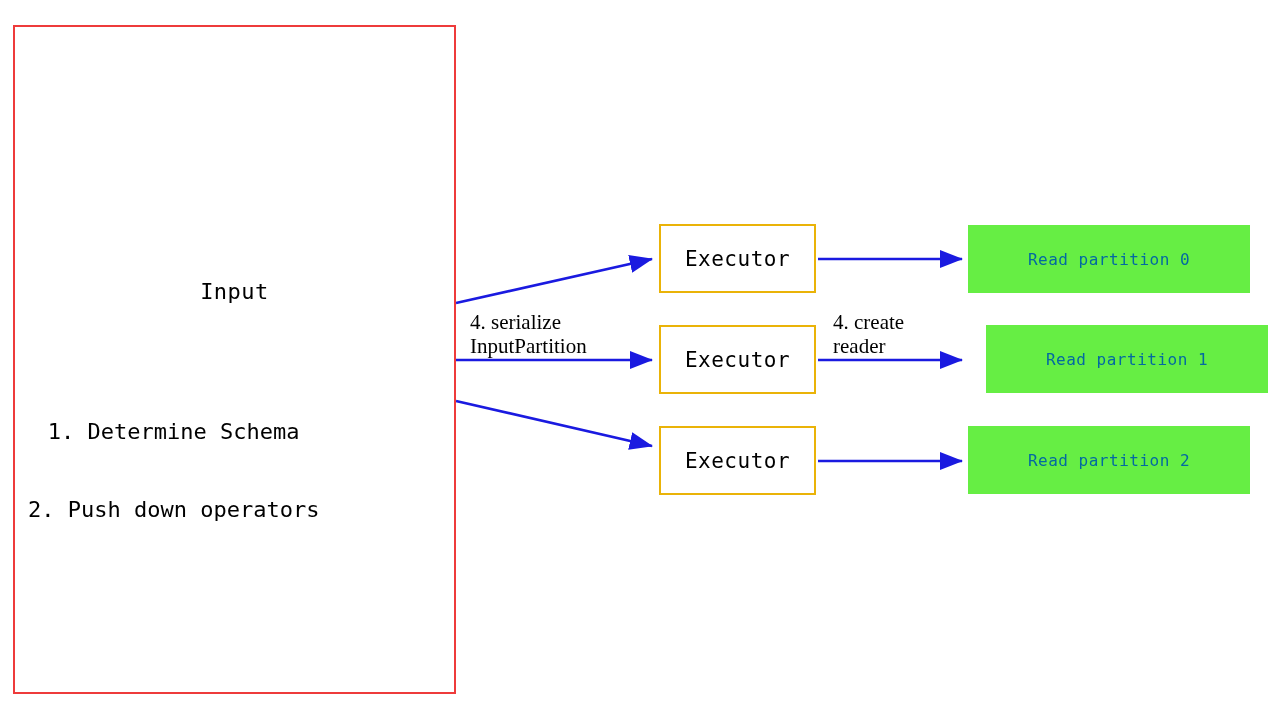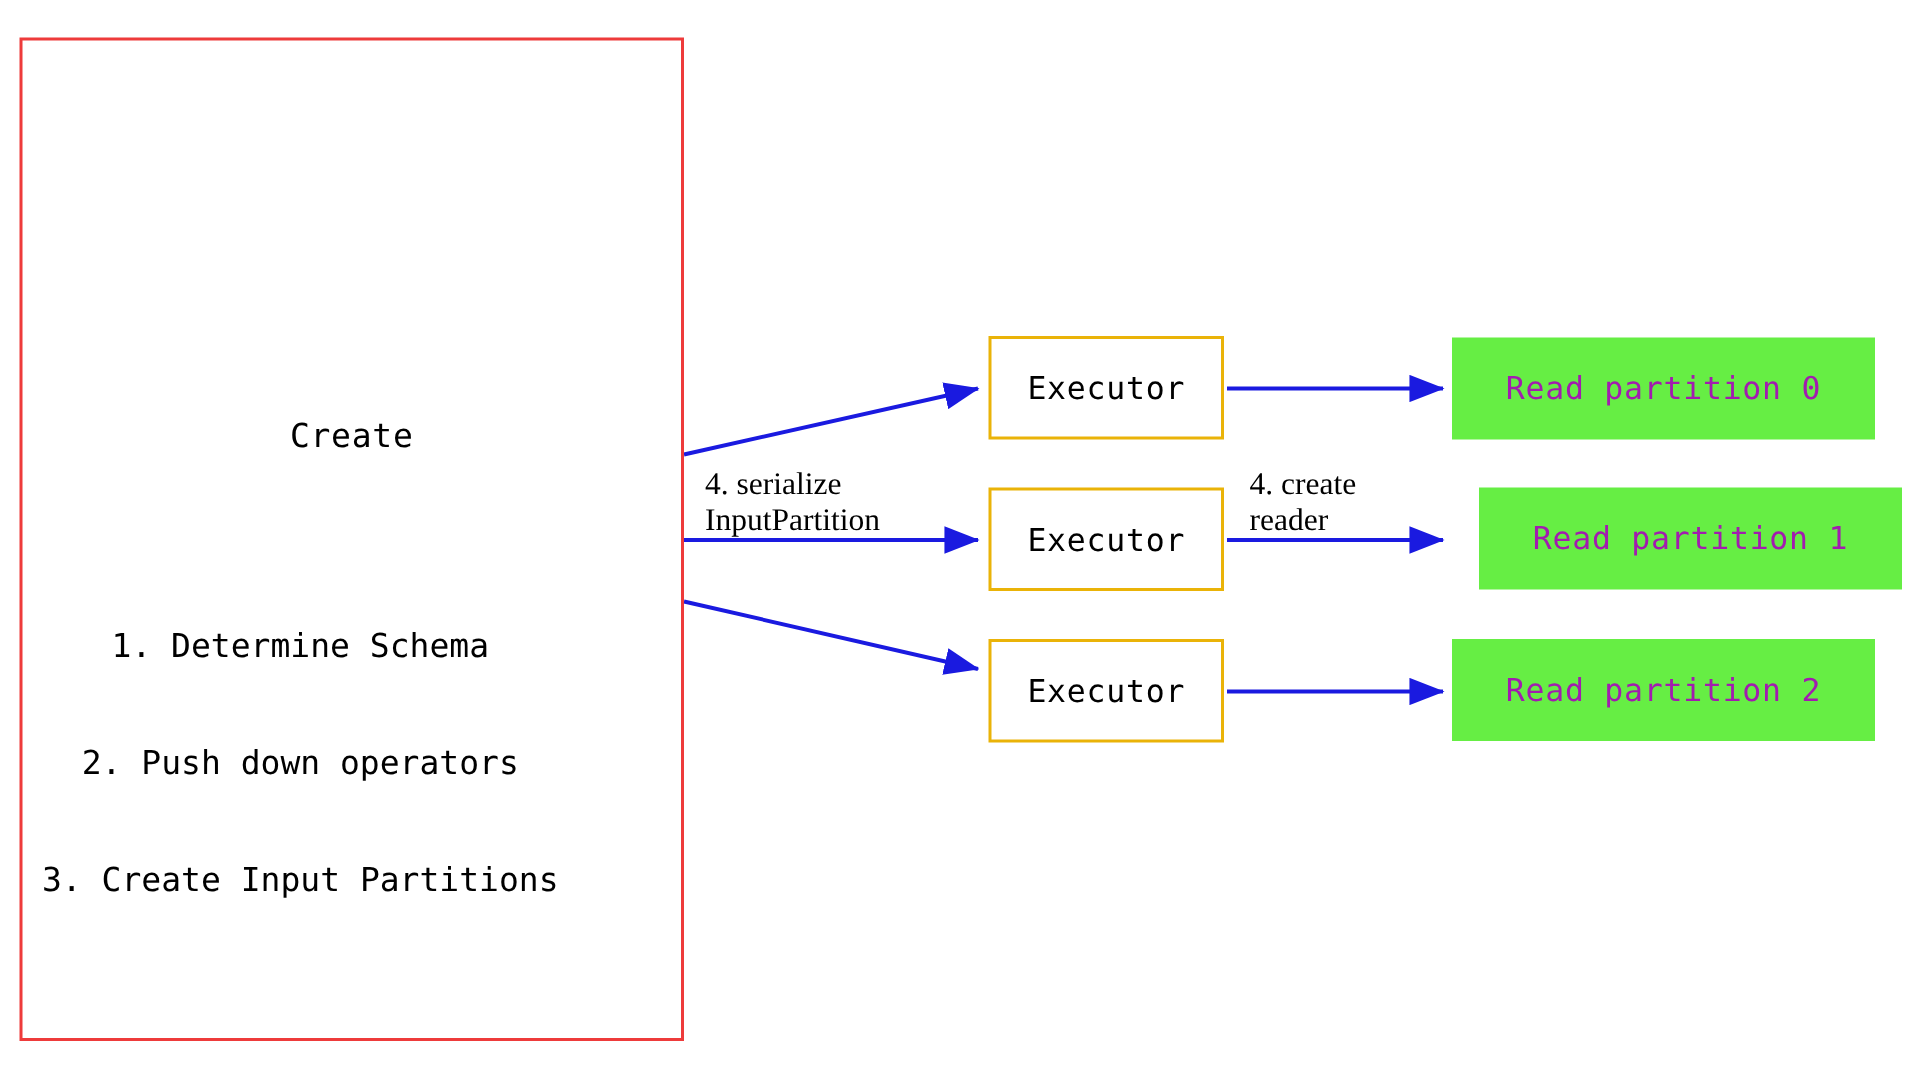--- a/index.html
+++ b/index.html
@@ -80,22 +80,22 @@
   #executor-box-1 { left: 659px; top: 325px; }
   #executor-box-2 { left: 659px; top: 426px; }
 
   
   .partition-box {
     width: 282px;
     height: 68px;
     background: #66ee44;
     border: none;
     font-family: "DejaVu Sans Mono", "Liberation Mono", monospace;
-    font-size: 21px;
-    color: #a21caf;
+    font-size: 16px;
+    color: #0369a1;
     letter-spacing: 0.5px;
     white-space: pre;
   }
   #partition-box-0 { left: 968px; top: 225px; }
   #partition-box-1 { left: 968px; top: 325px; margin-left: 18px; }
   #partition-box-2 { left: 968px; top: 426px; }
 
   
   .edge-label {
     position: absolute;
@@ -130,25 +130,24 @@
   <line x1="456" y1="303" x2="652" y2="259" stroke="#1a1ae0" stroke-width="2.6" marker-end="url(#arrowhead-blue)"></line>
   <line x1="456" y1="360" x2="652" y2="360" stroke="#1a1ae0" stroke-width="2.6" marker-end="url(#arrowhead-blue)"></line>
   <line x1="456" y1="401" x2="652" y2="446" stroke="#1a1ae0" stroke-width="2.6" marker-end="url(#arrowhead-blue)"></line>
 
   <line x1="818" y1="259" x2="962" y2="259" stroke="#1a1ae0" stroke-width="2.6" marker-end="url(#arrowhead-blue)"></line>
   <line x1="818" y1="360" x2="962" y2="360" stroke="#1a1ae0" stroke-width="2.6" marker-end="url(#arrowhead-blue)"></line>
   <line x1="818" y1="461" x2="962" y2="461" stroke="#1a1ae0" stroke-width="2.6" marker-end="url(#arrowhead-blue)"></line>
 </svg>
 
 <div class="node" id="driver-box">
-  <div id="driver-title">Create</div>
+  <div id="driver-title">Input</div>
   <div id="driver-steps">
     <div class="driver-step">1. Determine Schema</div>
     <div class="driver-step">2. Push down operators</div>
-    <div class="driver-step">3. Create Input Partitions</div>
   </div>
 </div>
 
 <div class="node executor-box" id="executor-box-0">
   <span>Executor</span>
 </div>
 <div class="node executor-box" id="executor-box-1">
   <span>Executor</span>
 </div>
 <div class="node executor-box" id="executor-box-2">

